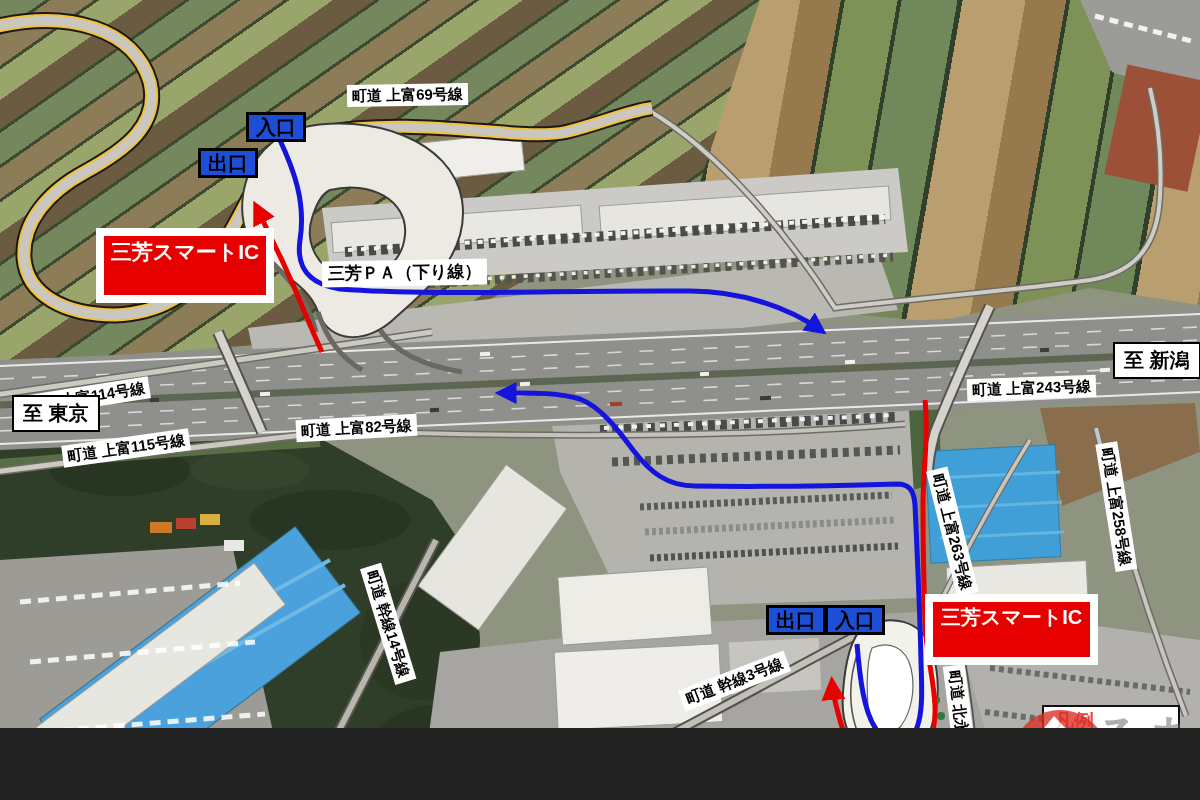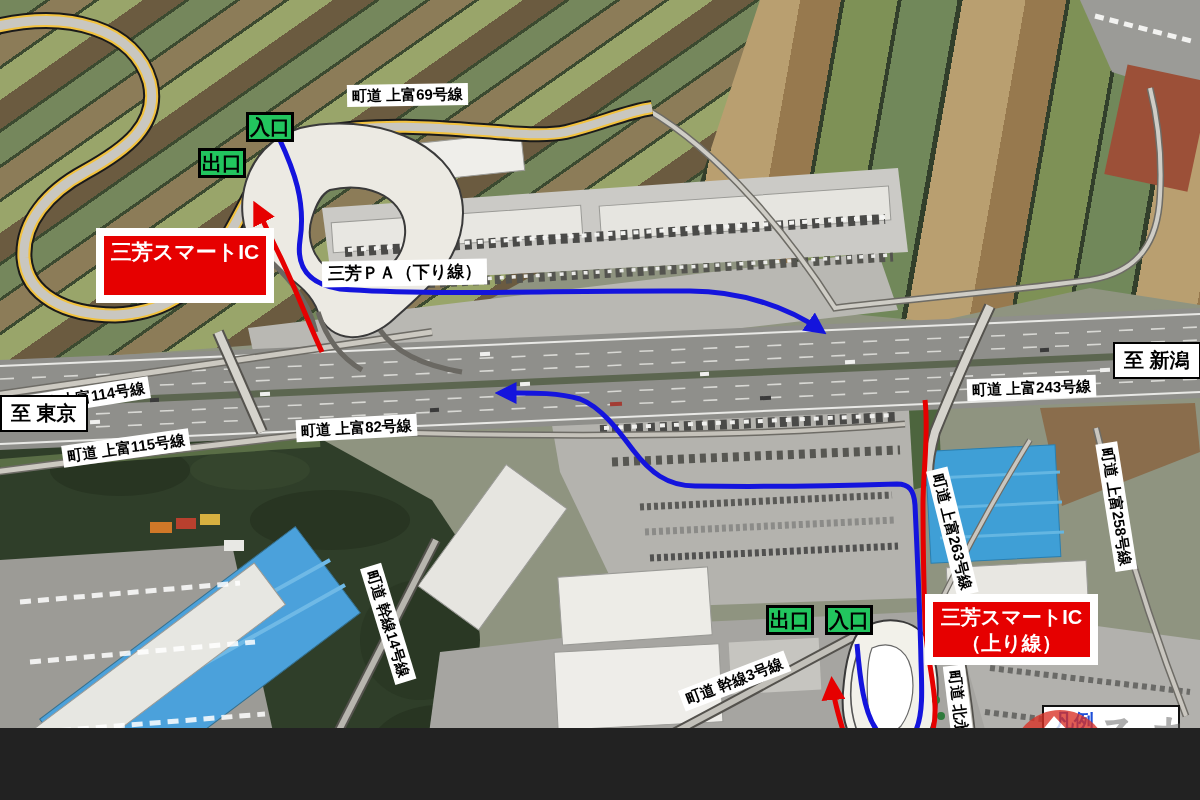--- a/index.html
+++ b/index.html
@@ -9,32 +9,32 @@
   
   .fields-nw{clip-path:polygon(0px 0px,785px 0px,700px 182px,432px 332px,0px 364px);
     background:repeating-linear-gradient(145deg,#75875c 0px 26px,#3c4a30 26px 29px,#8c7c58 29px 54px,#3c4a30 54px 57px,#99a56a 57px 82px,#6b5b40 82px 106px,#3c4a30 106px 109px);}
   .fields-ne{clip-path:polygon(760px 0px,1200px 0px,1200px 305px,1090px 288px,935px 322px,830px 312px,700px 182px);
     background:repeating-linear-gradient(100deg,#71885a 0px 55px,#323f2b 55px 60px,#b99f70 60px 122px,#97794e 122px 162px,#323f2b 162px 166px,#7e9156 166px 218px,#323f2b 218px 222px);}
   svg.mapart{position:absolute;left:0;top:0;z-index:2;}
   
   .lbl{position:absolute;z-index:6;background:#ffffff;color:#000;font-weight:bold;
        font-size:15px;line-height:1.3;padding:1px 5px;white-space:nowrap;}
   .lbl.big{font-size:17px;padding:2px 6px;}
-  .gate{position:absolute;z-index:6;background:#22c55e;border:3px solid #000;color:#000;
-        font-weight:bold;font-size:20px;line-height:1.1;padding:1px 1px;white-space:nowrap;}
+  .gate{position:absolute;z-index:6;background:#1d4ed8;border:3px solid #000;color:#000;
+        font-weight:bold;font-size:20px;line-height:1.1;padding:1px 7px;white-space:nowrap;}
   .dest{position:absolute;z-index:6;background:#fff;border:2px solid #000;color:#000;
         font-weight:bold;font-size:20px;padding:3px 9px;white-space:nowrap;}
   .icbox{position:absolute;z-index:6;background:#e60000;border:8px solid #ffffff;color:#fff;
          font-weight:bold;text-align:center;white-space:nowrap;}
   .icbox.down{left:96px;top:228px;width:162px;height:57px;font-size:21px;line-height:28px;padding-top:2px;}
   .icbox.up{left:925px;top:594px;width:157px;height:53px;font-size:20px;line-height:26px;padding-top:2px;}
   
   .legend{position:absolute;left:1042px;top:705px;width:134px;height:84px;background:#fff;
           border:2px solid #111;z-index:7;}
-  .legend .ttl{position:absolute;left:10px;top:1px;font-size:20px;font-weight:bold;color:#1d4ed8;z-index:9;}
+  .legend .ttl{position:absolute;left:10px;top:1px;font-size:20px;font-weight:bold;color:#ef4444;z-index:9;}
   .legend .row{position:absolute;display:flex;align-items:center;z-index:9;}
   .legend .row .txt{font-size:20px;font-weight:bold;color:#000;margin-left:4px;}
   
   .wm-logo{position:absolute;left:1002px;top:706px;z-index:8;opacity:.78;}
   .wm-txt{position:absolute;z-index:8;font-size:46px;font-weight:bold;color:#5f5f5f;opacity:.5;white-space:nowrap;letter-spacing:2px;}
 </style>
 </head>
 <body>
 
 <div class="map">
@@ -201,34 +201,33 @@
   <div class="gate" style="left:246px;top:112px;">入口</div>
   <div class="gate" style="left:198px;top:148px;">出口</div>
 
   <div class="icbox down">
     <div>三芳スマートIC</div>
   </div>
 
   <div class="lbl big" style="left:322px;top:260px;transform:rotate(-1deg);">三芳ＰＡ（下り線）</div>
 
   <div class="lbl" style="left:22px;top:386px;transform:rotate(-9deg);">町道 上富114号線</div>
-  <div class="dest" style="left:0;top:395px;">至 東京</div>
+  <div class="dest" style="left:12px;top:395px;">至 東京</div>
   <div class="lbl" style="left:62px;top:437px;transform:rotate(-8deg);">町道 上富115号線</div>
   <div class="lbl" style="left:296px;top:417px;transform:rotate(-3deg);">町道 上富82号線</div>
 
   <div class="dest" style="left:1113px;top:342px;">至 新潟</div>
   <div class="lbl" style="left:967px;top:377px;transform:rotate(-2deg);">町道 上富243号線</div>
 
 
   <div class="lbl" style="left:1052px;top:496px;transform:rotate(81deg);transform-origin:center;">町道 上富258号線</div>
   <div class="lbl" style="left:888px;top:521px;transform:rotate(76deg);transform-origin:center;">町道 上富263号線</div>
 
   <div class="icbox up">
     <div>三芳スマートIC</div>
-    <div>（上り線）</div>
   </div>
 
   <div class="gate" style="left:766px;top:605px;">出口</div>
   <div class="gate" style="left:825px;top:605px;">入口</div>
 
   <div class="lbl" style="left:328px;top:613px;transform:rotate(73deg);transform-origin:center;">町道 幹線14号線</div>
   <div class="lbl" style="left:678px;top:670px;transform:rotate(-21deg);">町道 幹線3号線</div>
   <div class="lbl" style="left:898px;top:718px;transform:rotate(83deg);transform-origin:center;">町道 北永井9号線</div>
 
   <div class="legend">

